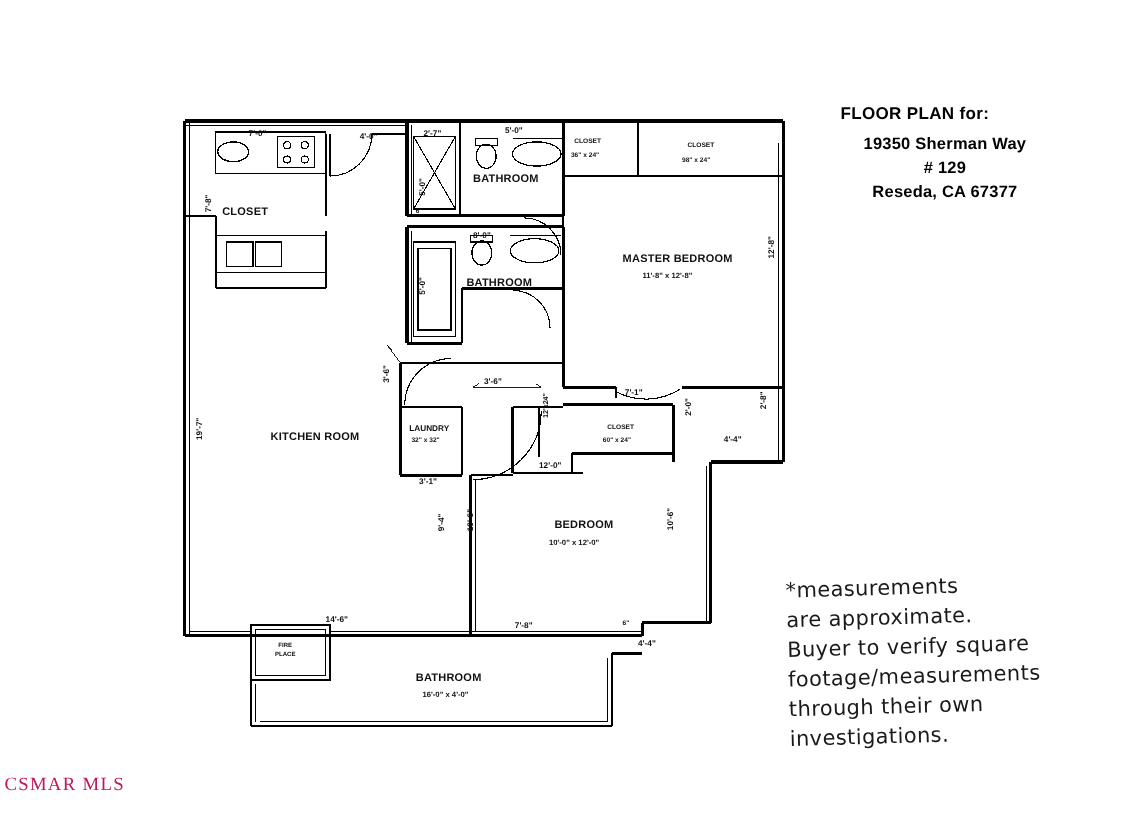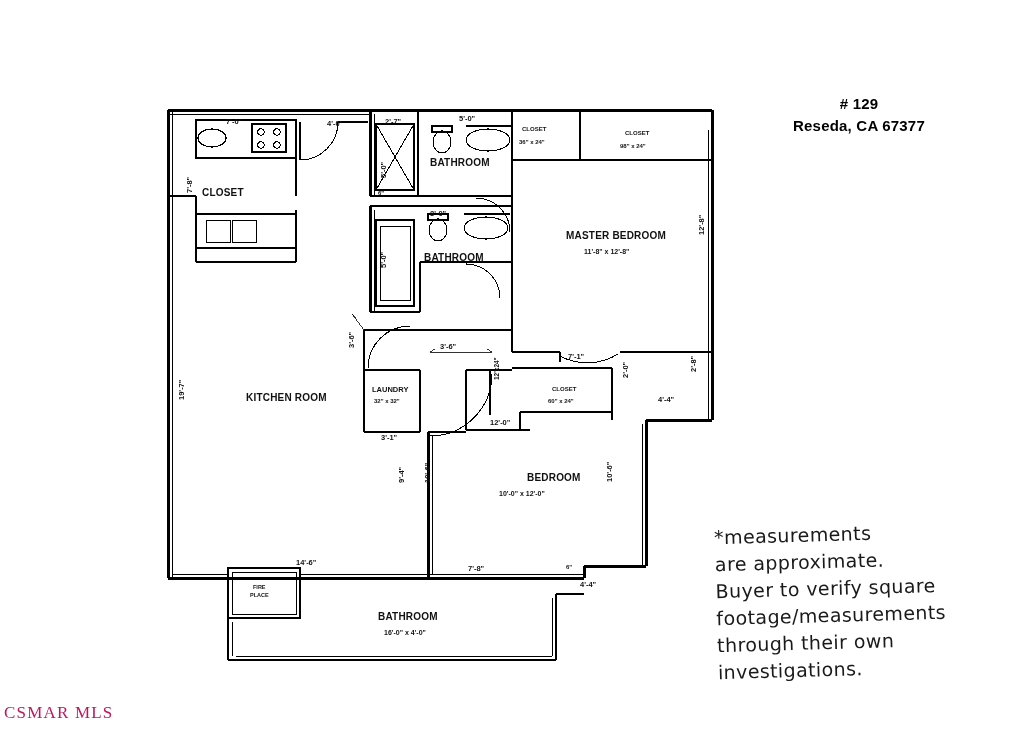--- a/index.html
+++ b/index.html
@@ -260,21 +260,21 @@
 
   <div class="label room-name" style="left:246px; top:393px;">KITCHEN ROOM</div>
 
   <div class="label room-name" style="left:430px; top:158px;">BATHROOM</div>
 
   <div class="label room-name" style="left:424px; top:253px;">BATHROOM</div>
 
   <div class="label room-name" style="left:566px; top:231px;">MASTER BEDROOM</div>
   <div class="label room-dim" style="left:584px; top:248px;">11'-8" x 12'-8"</div>
 
-  <div class="label room-name" style="left:527px; top:473px;text-align:center;">BEDROOM</div>
+  <div class="label room-name" style="left:504px; top:473px;text-align:center;">BEDROOM</div>
   <div class="label room-dim" style="left:499px; top:490px;">10'-0" x 12'-0"</div>
 
   <div class="label room-dim" style="left:372px; top:386px; font-size:7.5px;">LAUNDRY</div>
   <div class="label tiny" style="left:374px; top:398px;">32" x 32"</div>
 
   <div class="label room-name" style="left:378px; top:612px;">BATHROOM</div>
   <div class="label room-dim" style="left:384px; top:629px;">16'-0" x 4'-0"</div>
 
   <div class="label tiny" style="left:522px; top:126px;">CLOSET</div>
   <div class="label tiny" style="left:519px; top:139px;">36" x 24"</div>
@@ -319,20 +319,22 @@
   <div class="label dim-v" style="left:424px; top:483px;">10'-6"</div>
   <div class="label dim-v" style="left:606px; top:482px;">10'-6"</div>
 
   <div class="label dim" style="left:468px; top:565px;">7'-8"</div>
   <div class="label dim" style="left:580px; top:581px;">4'-4"</div>
   <div class="label tiny" style="left:566px; top:564px;">6"</div>
 
   <div class="label dim" style="left:296px; top:559px;">14'-6"</div>
 
   <div id="title-block">
+    <div class="t-head">FLOOR PLAN for:</div>
+    <div class="t-line">19350 Sherman Way</div>
     <div class="t-line"># 129</div>
     <div class="t-line">Reseda, CA 67377</div>
   </div>
 
   <div id="handnote">
     <div>*measurements</div>
     <div>are approximate.</div>
     <div>Buyer to verify square</div>
     <div>footage/measurements</div>
     <div>through their own</div>

